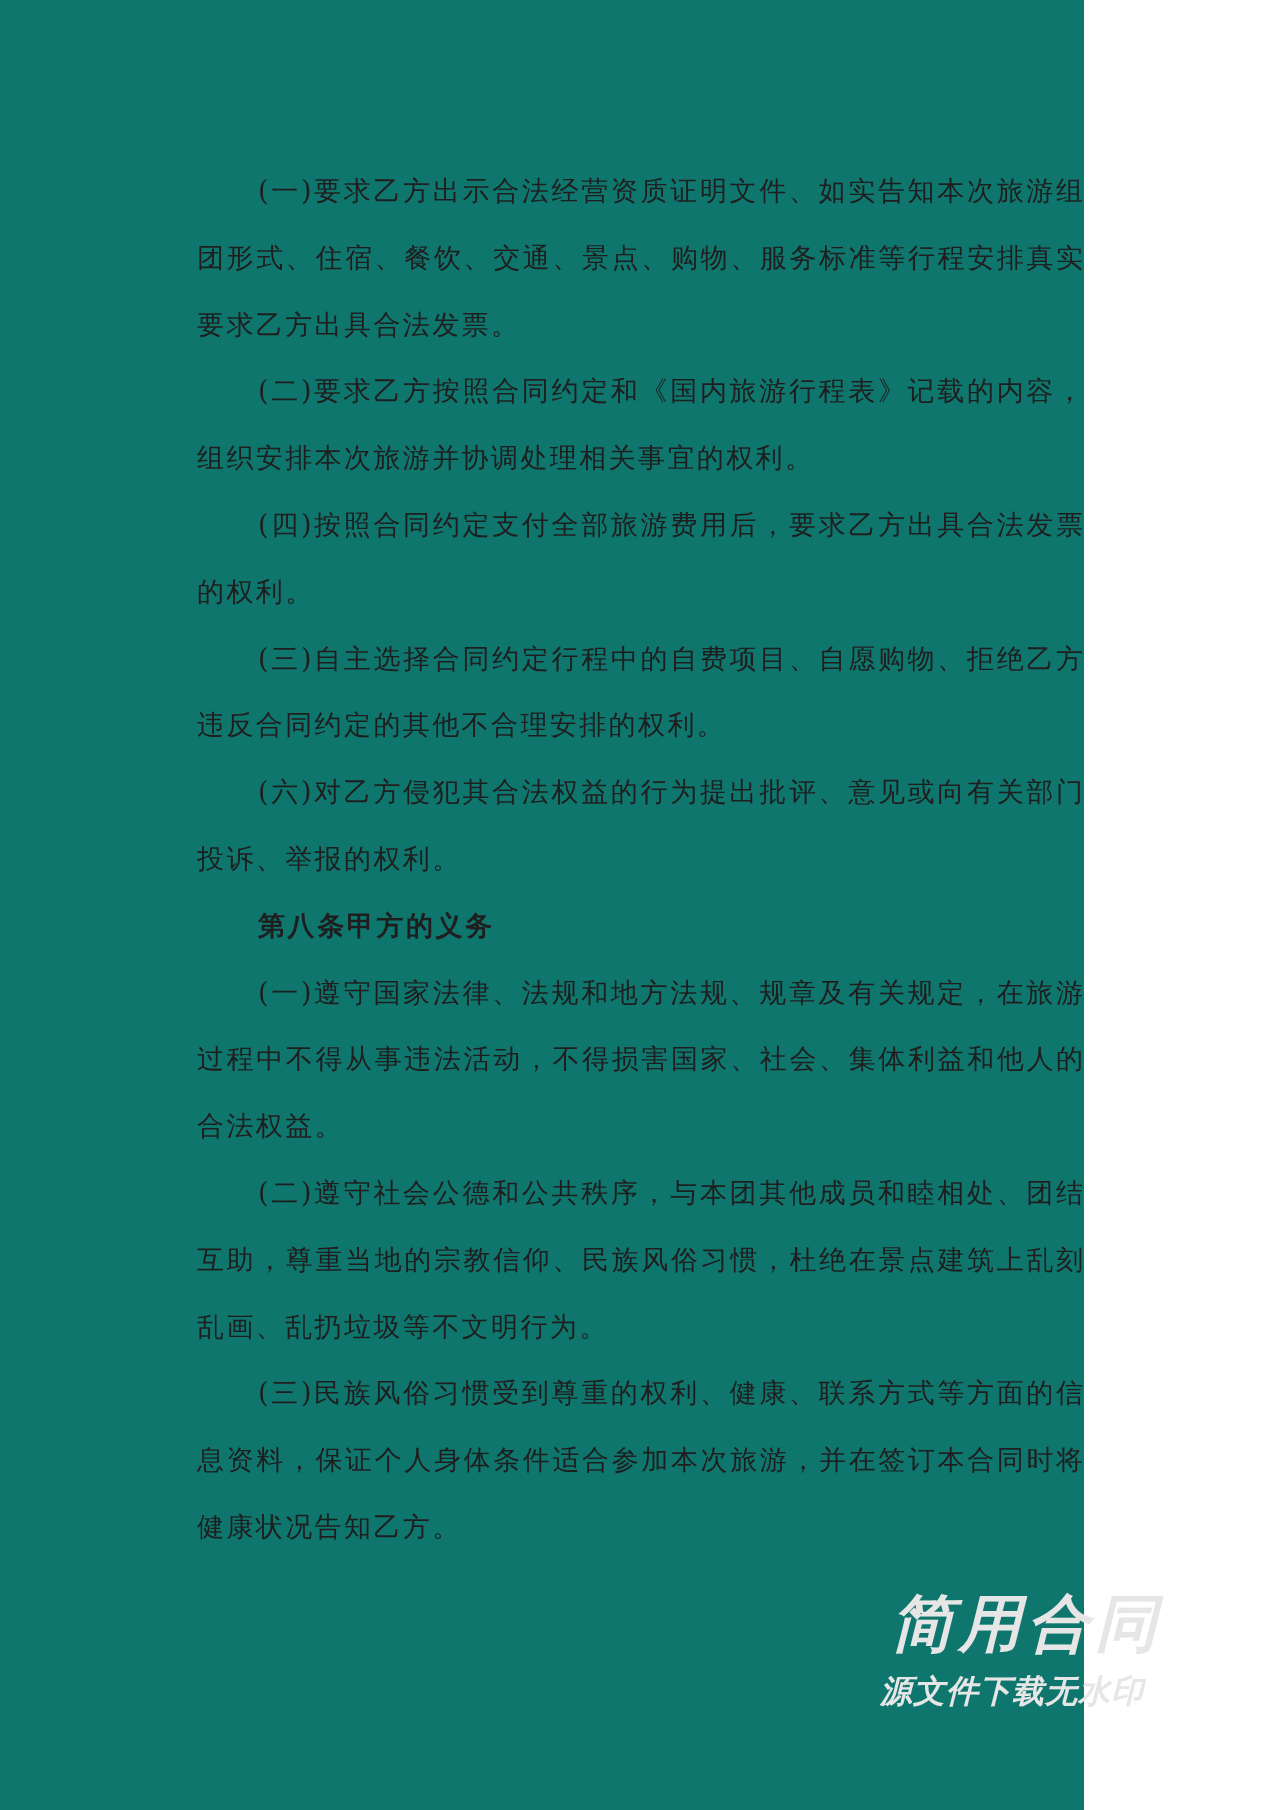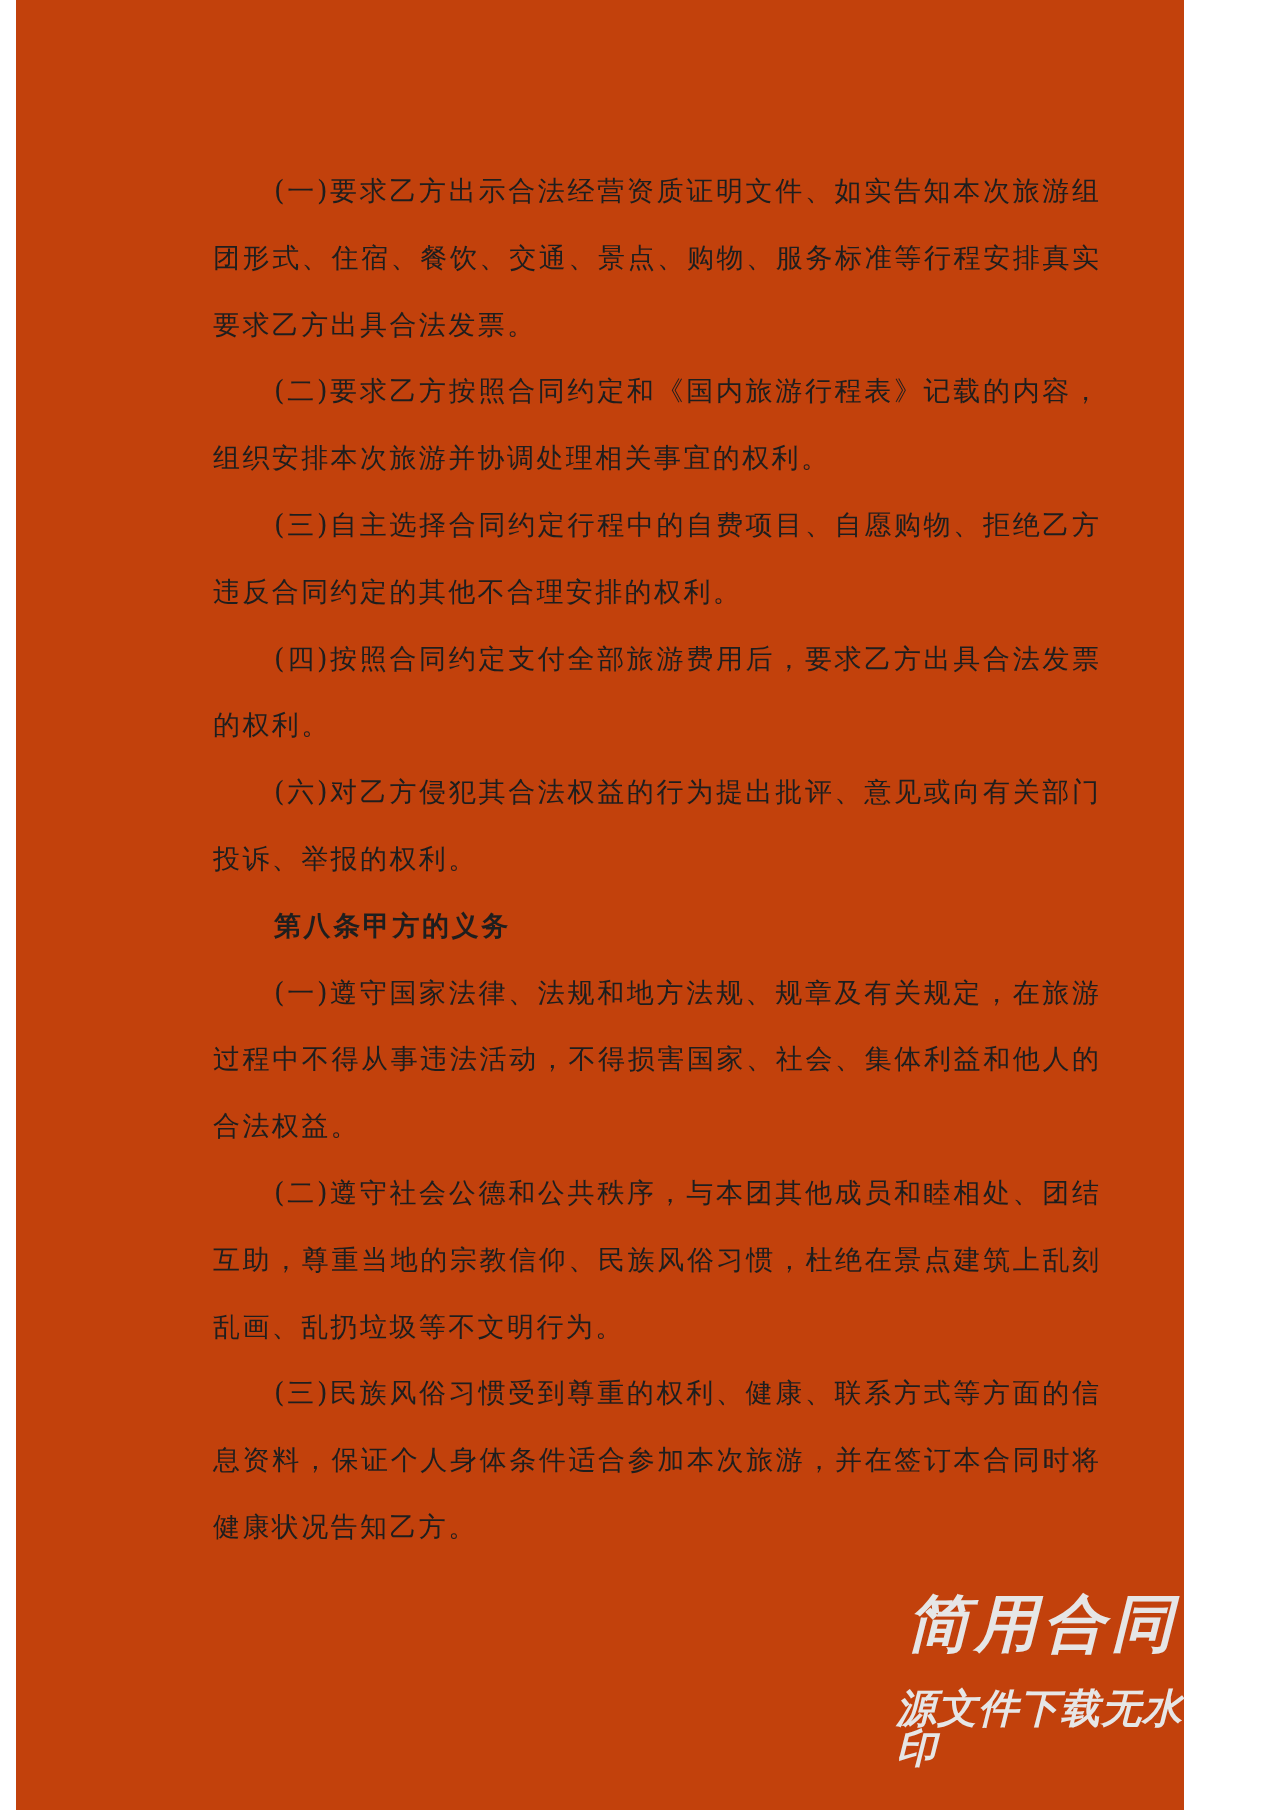--- a/index.html
+++ b/index.html
@@ -10,24 +10,24 @@
     body {
       width: 1280px;
       height: 1810px;
       position: relative;
       overflow: hidden;
       font-family: "DejaVu Serif", "Liberation Serif", serif;
       color: #1e1e1e;
     }
     .page {
       position: absolute;
-      left: 16px; top: 0;
-      width: 1168px;
+      left: 0; top: 0;
+      width: 1084px;
       height: 1810px;
-      background: #c2410c;
+      background: #0f766e;
     }
     .content {
       position: absolute;
       left: 197px;
       top: 158px;
       width: 886px;
     }
     .line {
       height: 66.8px;
       line-height: 66.8px;
@@ -62,52 +62,52 @@
       pointer-events: none;
     }
     .watermark .wm-title {
       font-size: 62px;
       line-height: 72px;
       letter-spacing: 6px;
       display: block;
       margin-left: 11px;
     }
     .watermark .wm-sub {
-      font-size: 40px;
+      font-size: 32px;
       line-height: 40px;
       letter-spacing: 1px;
       display: block;
-      margin-top: 28px;
+      margin-top: 11px;
     }
   </style>
 </head>
 <body>
 
 <div class="page">
   <div class="content">
 
     <div>
       <div class="line indent">(一)要求乙方出示合法经营资质证明文件、如实告知本次旅游组</div>
       <div class="line">团形式、住宿、餐饮、交通、景点、购物、服务标准等行程安排真实</div>
       <div class="line last">要求乙方出具合法发票。</div>
     </div>
 
     <div>
       <div class="line indent">(二)要求乙方按照合同约定和《国内旅游行程表》记载的内容，</div>
       <div class="line last">组织安排本次旅游并协调处理相关事宜的权利。</div>
     </div>
 
     <div>
-      <div class="line indent">(三)自主选择合同约定行程中的自费项目、自愿购物、拒绝乙方</div>
-      <div class="line last">违反合同约定的其他不合理安排的权利。</div>
+      <div class="line indent">(四)按照合同约定支付全部旅游费用后，要求乙方出具合法发票</div>
+      <div class="line last">的权利。</div>
     </div>
 
     <div>
-      <div class="line indent">(四)按照合同约定支付全部旅游费用后，要求乙方出具合法发票</div>
-      <div class="line last">的权利。</div>
+      <div class="line indent">(三)自主选择合同约定行程中的自费项目、自愿购物、拒绝乙方</div>
+      <div class="line last">违反合同约定的其他不合理安排的权利。</div>
     </div>
 
 
     <div>
       <div class="line indent">(六)对乙方侵犯其合法权益的行为提出批评、意见或向有关部门</div>
       <div class="line last">投诉、举报的权利。</div>
     </div>
 
     <div class="line indent heading">第八条甲方的义务</div>
 

